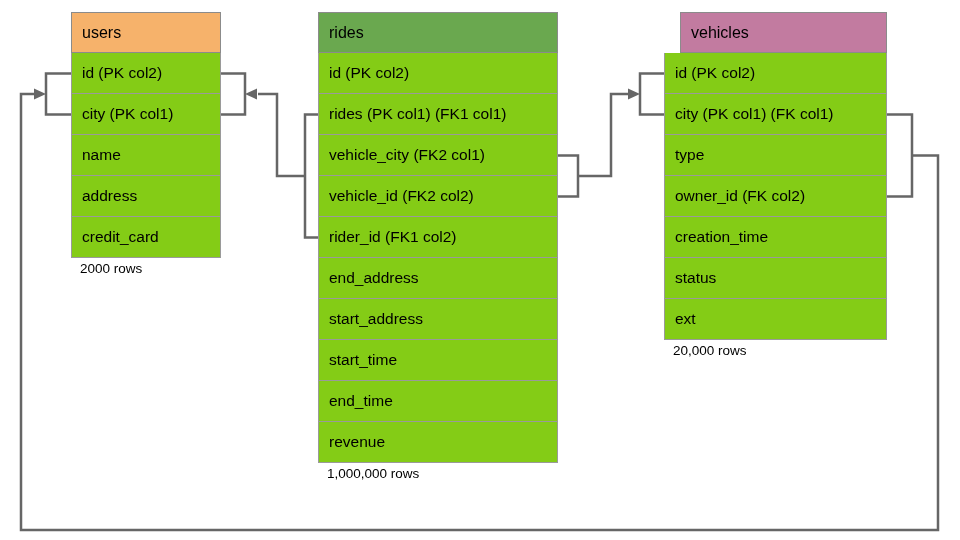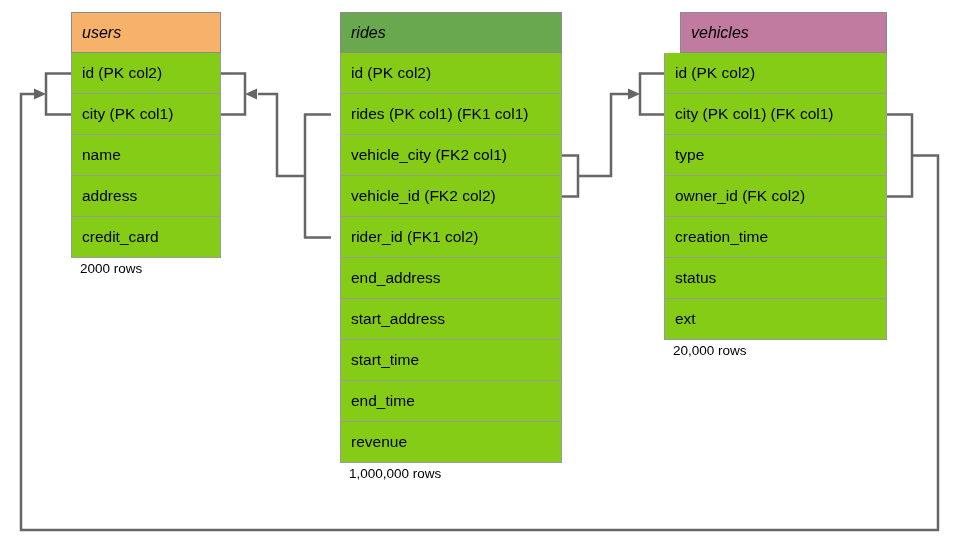--- a/index.html
+++ b/index.html
@@ -29,21 +29,20 @@
   .connectors polygon { fill: var(--connector-color); stroke: none; }
   .db-table { position: absolute; background: transparent; }
   .table-header {
     height: 41px;
     border: 1px solid #8b8b8b;
     display: flex;
     align-items: center;
     padding: 0 10px;
     font-size: 16px;
     color: var(--text-color);
-    font-style: italic;
   }
   .table-row {
     height: 41px;
     background: #84cc16;
     border: 1px solid var(--border-color);
     border-top: none;
     display: flex;
     align-items: center;
     padding: 0 10px;
     font-size: 15.5px;
@@ -84,21 +83,21 @@
     <div class="table-cols">
         <div class="table-row">id (PK col2)</div>
         <div class="table-row">city (PK col1)</div>
         <div class="table-row">name</div>
         <div class="table-row">address</div>
         <div class="table-row">credit_card</div>
       </div>
     <div class="row-count">2000 rows</div>
   </div>
 
-  <div class="db-table" style="left:340px; top:12px; width:222px;">
+  <div class="db-table" style="left:318px; top:12px; width:240px;">
     <div class="table-header" style="background-color: rgb(106, 168, 79);">rides</div>
     <div class="table-cols">
         <div class="table-row">id (PK col2)</div>
         <div class="table-row">rides (PK col1) (FK1 col1)</div>
         <div class="table-row">vehicle_city (FK2 col1)</div>
         <div class="table-row">vehicle_id (FK2 col2)</div>
         <div class="table-row">rider_id (FK1 col2)</div>
         <div class="table-row">end_address</div>
         <div class="table-row">start_address</div>
         <div class="table-row">start_time</div>

